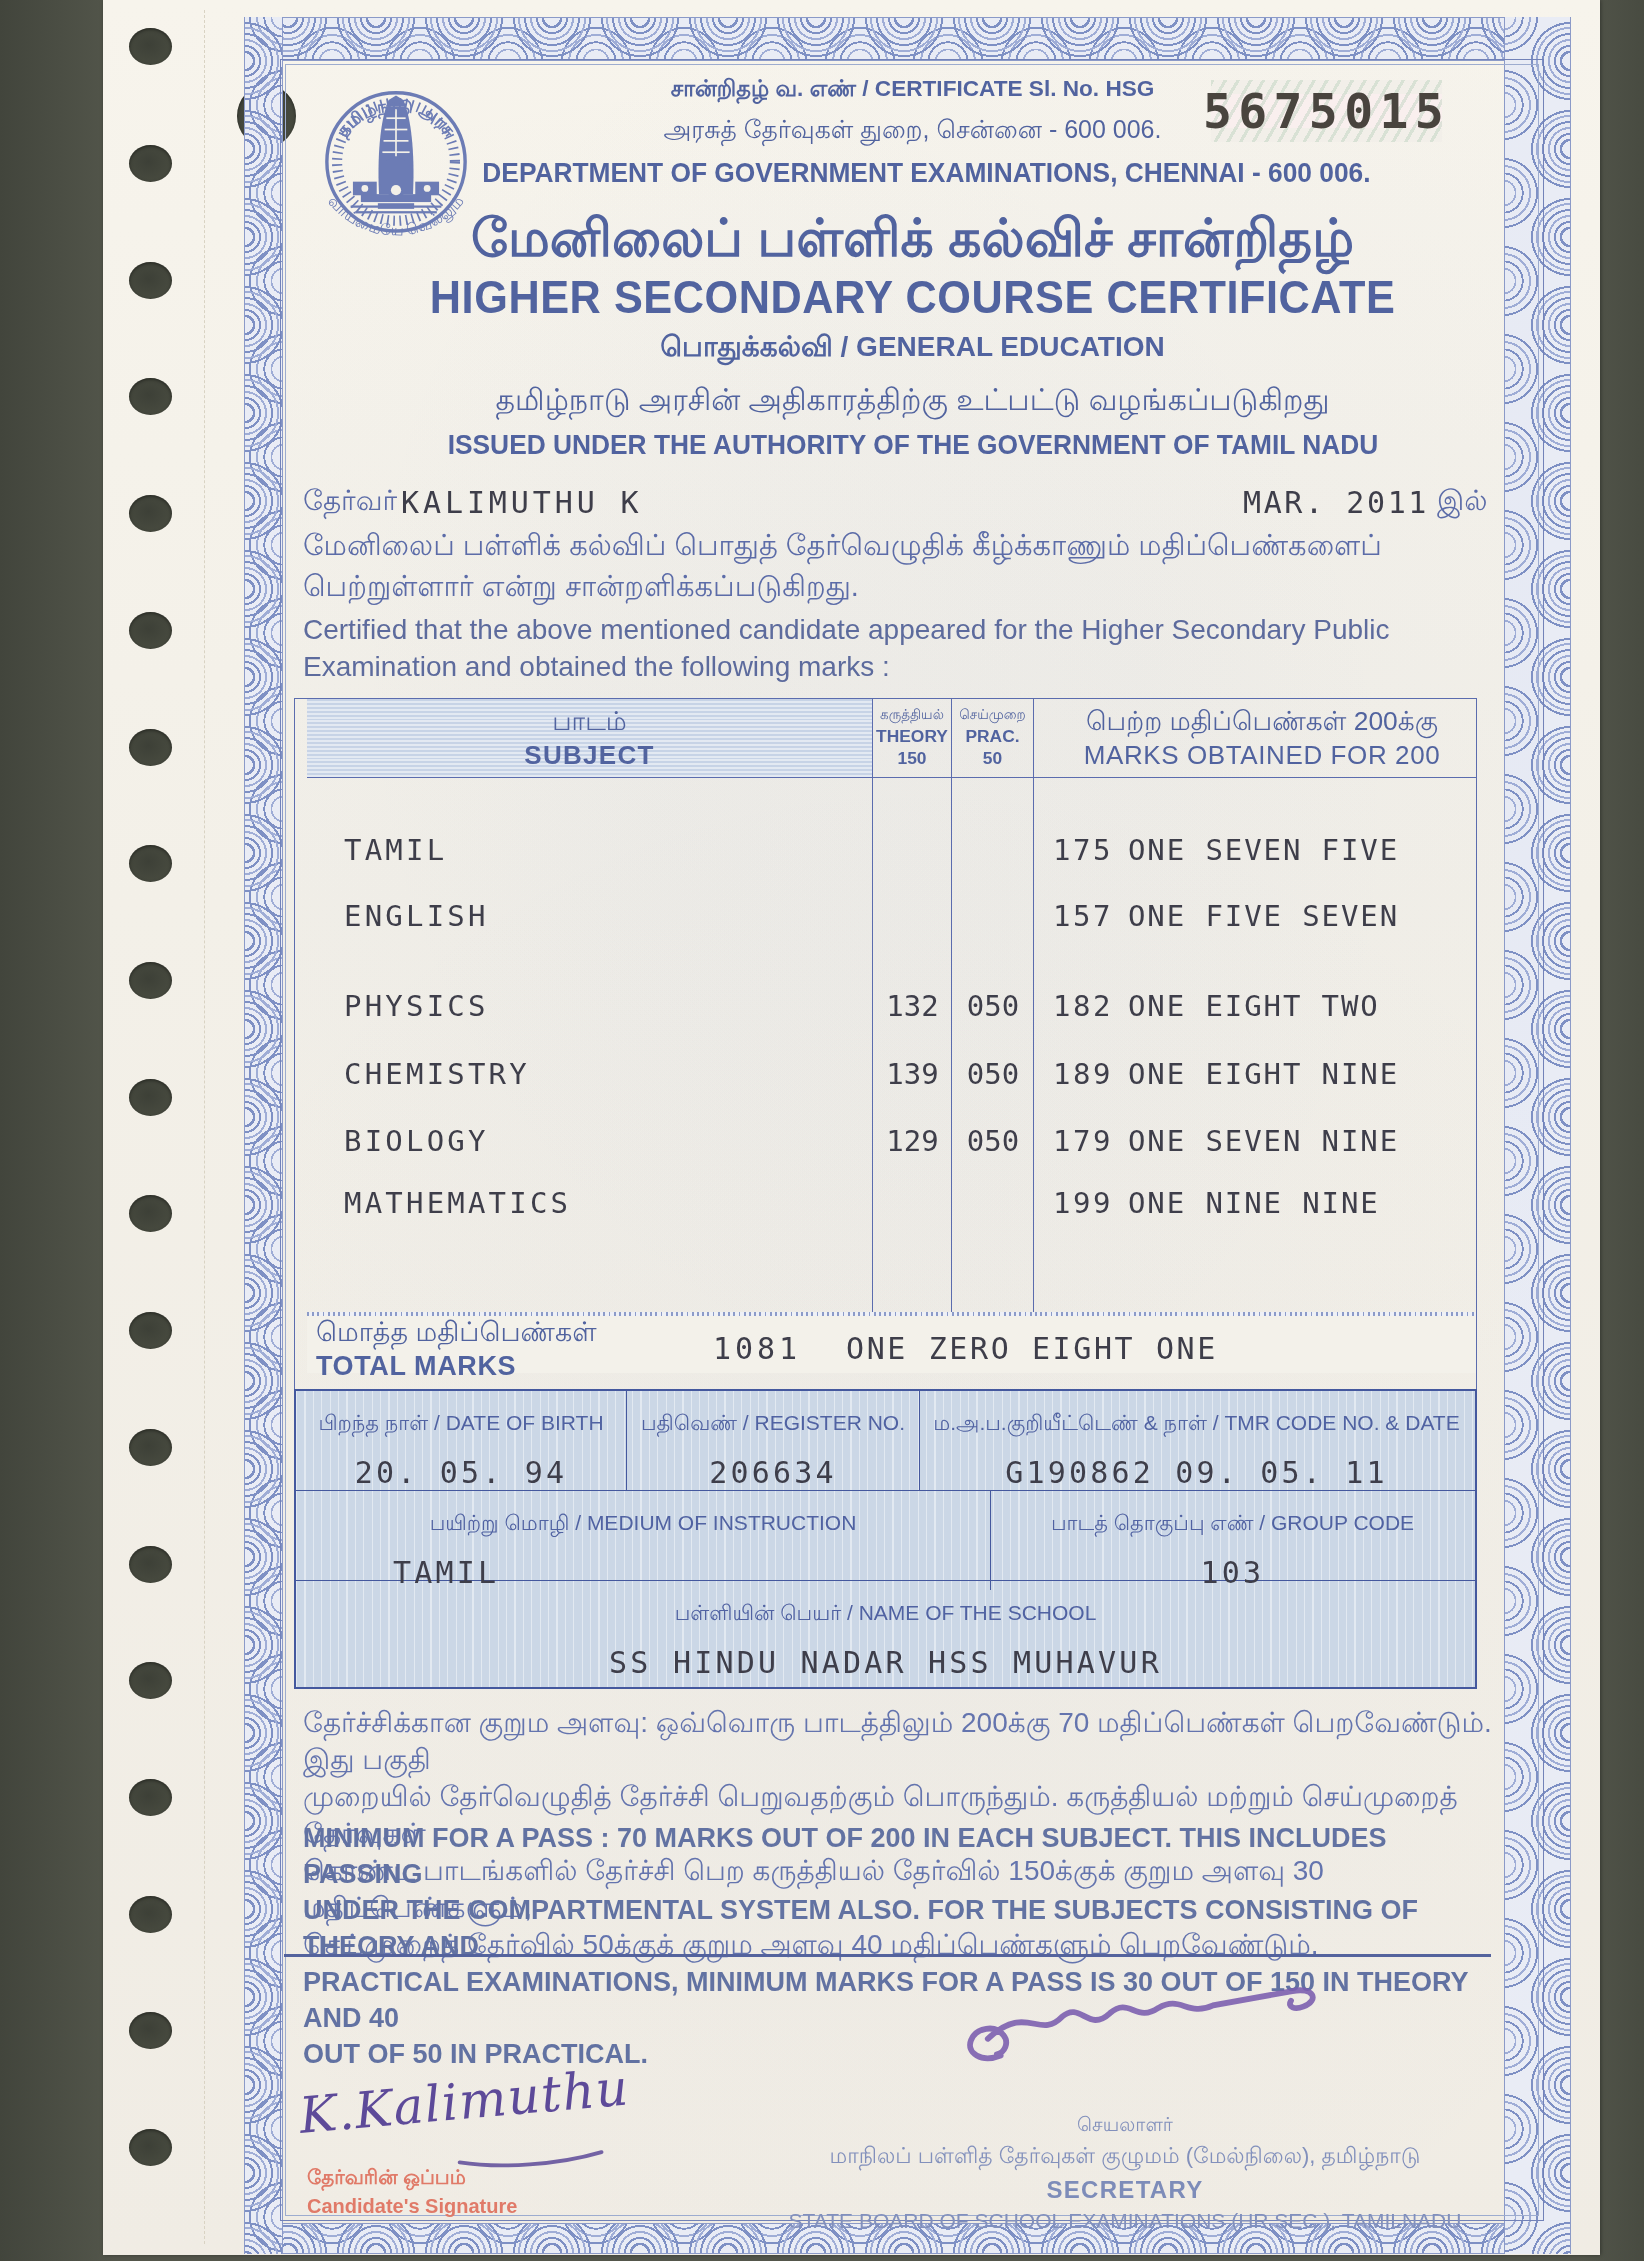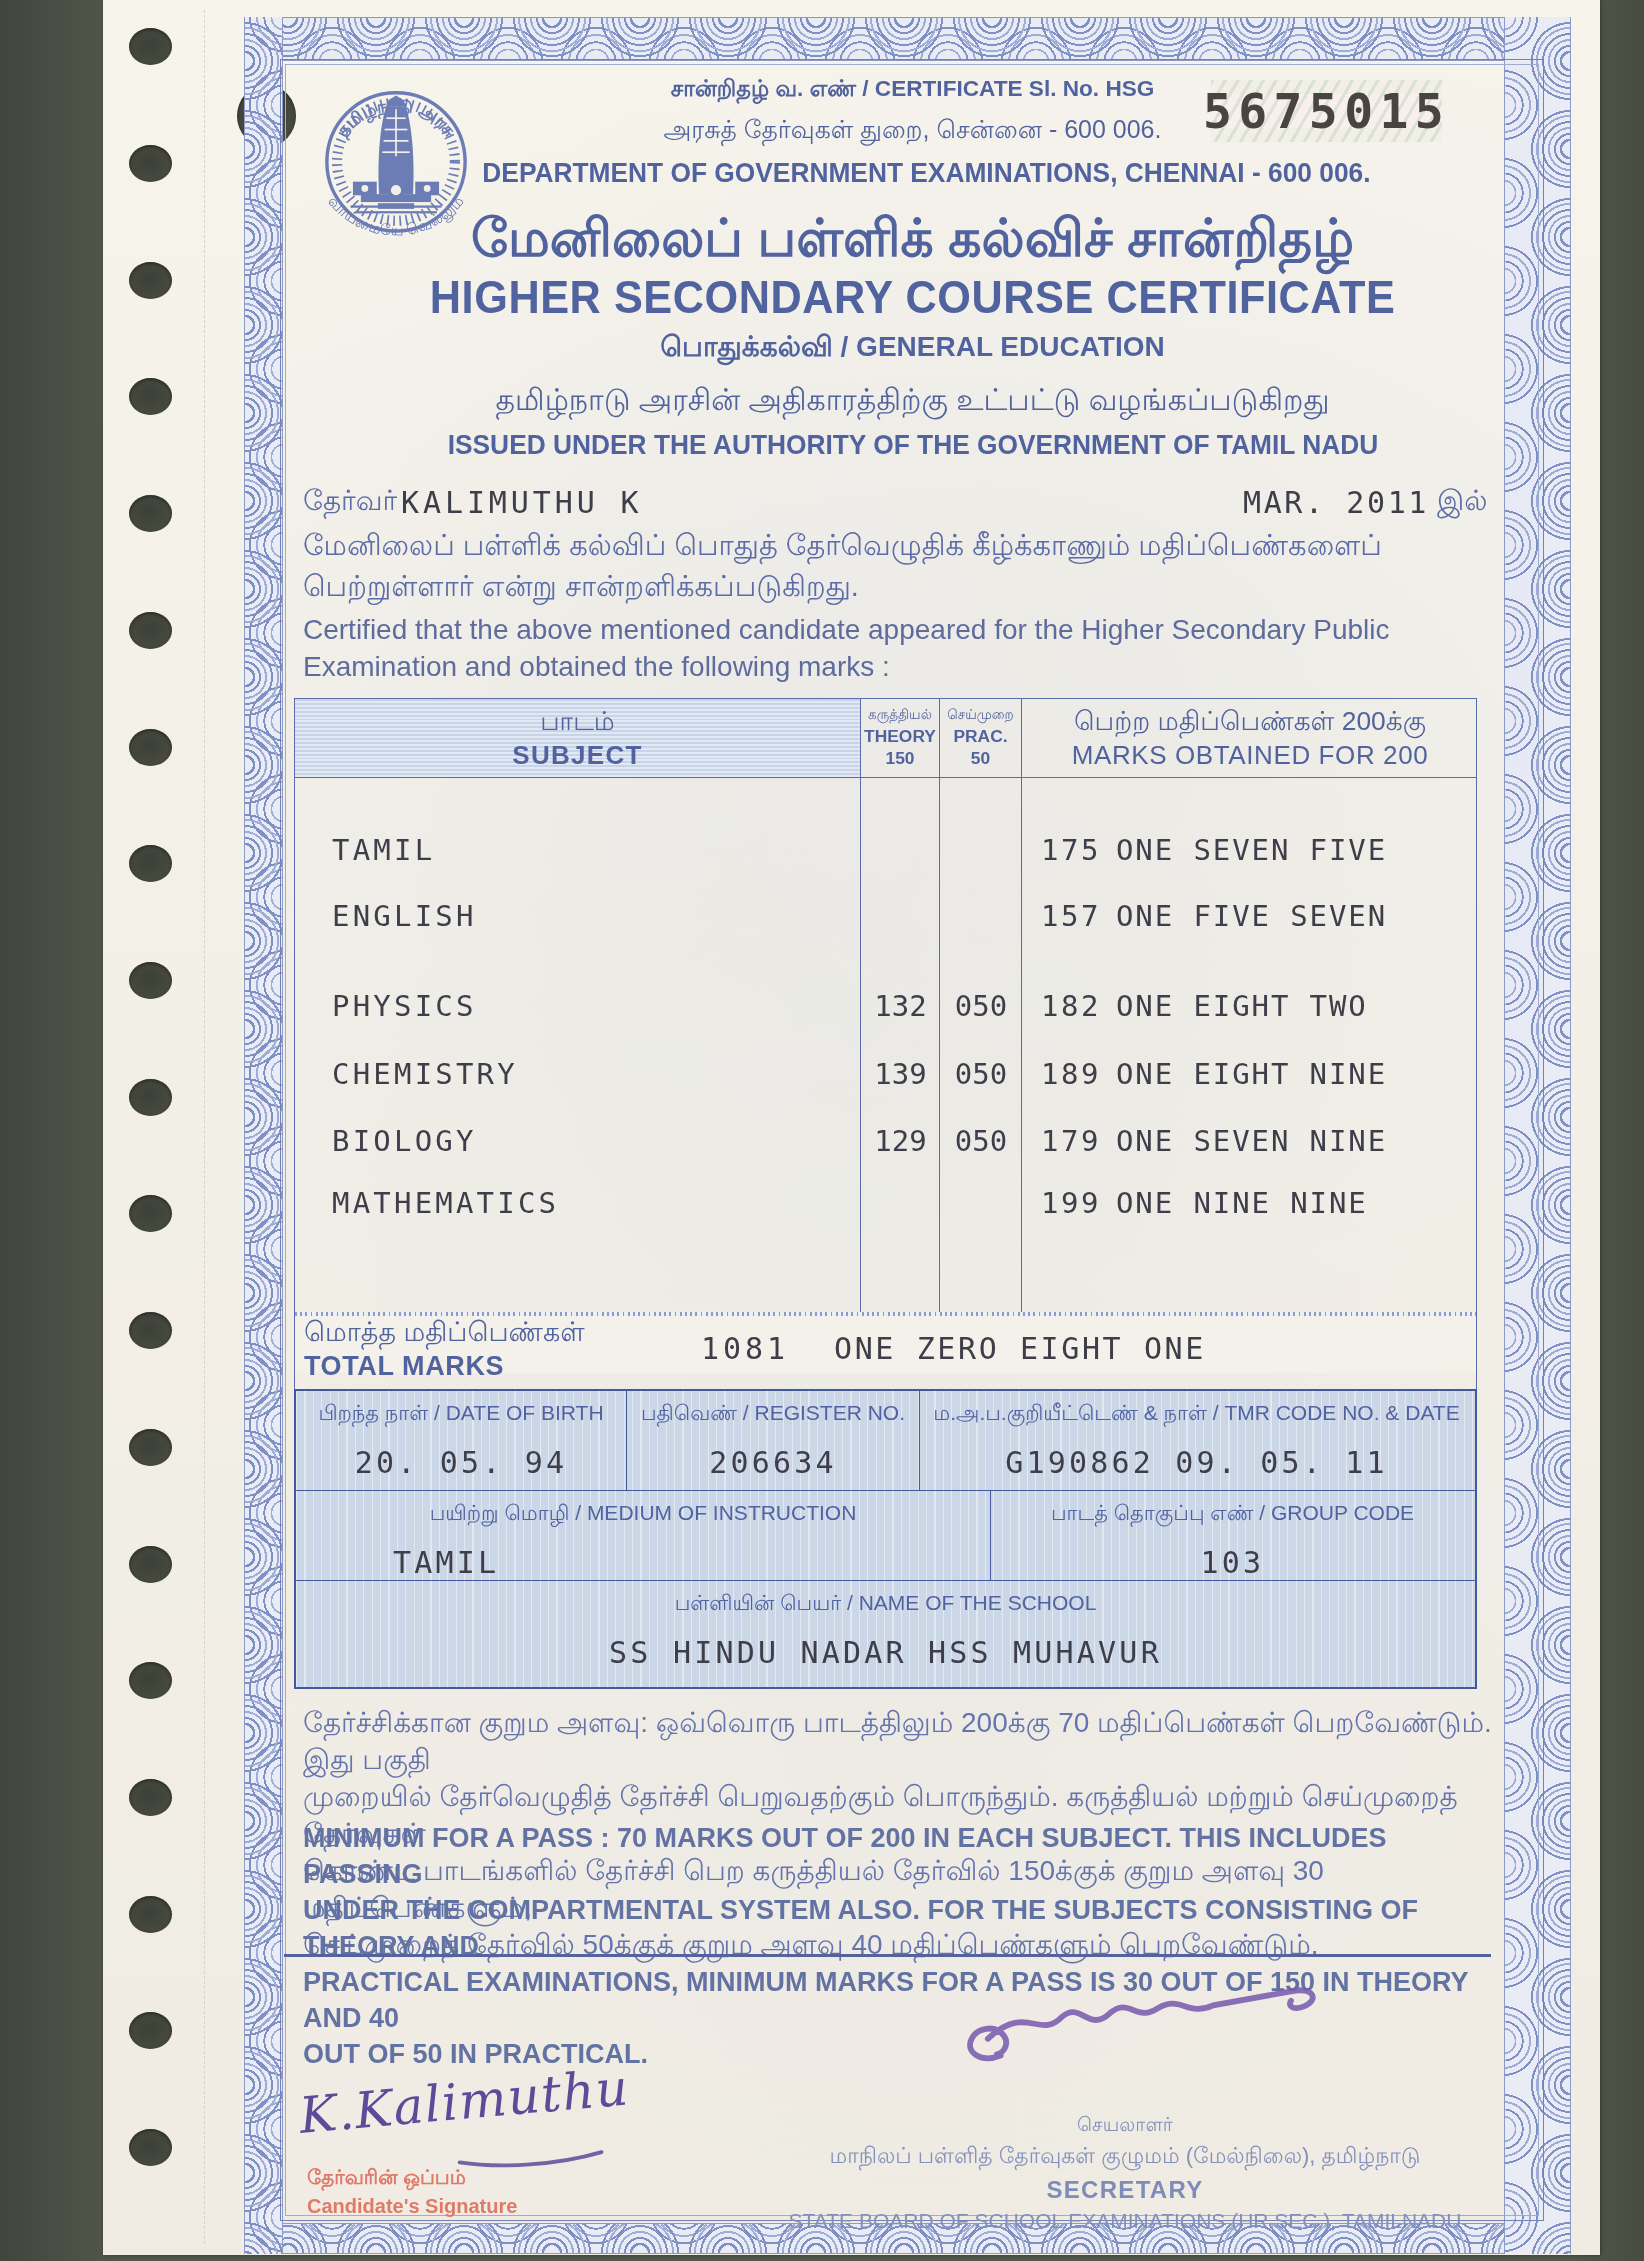--- a/index.html
+++ b/index.html
@@ -79,20 +79,21 @@
   }
   .serial-box span {
     font-family:"DejaVu Sans Mono", monospace; font-size:48px; font-weight:bold;
     color: var(--serial-ink,#49443e); letter-spacing:6.4px;
   }
 
   
   .marks-table {
     position:absolute; left:294px; top:698px; width:1183px; height:692px;
     border:1.9px solid #5b6cae;
+    padding-left:12px;
   }
   .t-head { display:grid; grid-template-columns:566px 79px 82px 456px; height:79px; border-bottom:1.9px solid #5b6cae; }
   .t-head > div { border-right:1.3px solid #5b6cae; display:flex; flex-direction:column; align-items:center; justify-content:center; }
   .t-head > div:last-child { border-right:none; }
   .th-subject {
     background: repeating-linear-gradient(180deg,#c7d3e6 0 1.9px, #e3e9f2 1.9px 3.9px);
   }
   .th-subject .l1 { font-size:26px; color:#51639f; }
   .th-subject .l2 { font-size:26px; font-weight:bold; color:#51639f; letter-spacing:1.3px; }
   .th-small .ta { font-size:13.5px; color:#51639f; }
@@ -131,21 +132,21 @@
     background:
       repeating-linear-gradient(90deg, rgba(255,255,255,.45) 0 1.3px, rgba(255,255,255,0) 1.3px 8.4px),
       #cbd7e6;
   }
   .d-row { position:relative; display:grid; }
   .d-row1 { grid-template-columns:331px 293px 553px; height:100px; border-bottom:1.9px solid #44589e; }
   .d-row2 { grid-template-columns:695px 483px; height:90px; border-bottom:1.9px solid #44589e; }
   .d-row3 { height:103px; grid-template-columns:1fr; }
   .d-cell { border-right:1.9px solid #44589e; position:relative; }
   .d-row .d-cell:last-child { border-right:none; }
-  .d-label { text-align:center; font-size:21px; color:#5062a2; padding-top:10px; }
+  .d-label { text-align:center; font-size:21px; color:#5062a2; padding-top:20px; }
   .d-value { text-align:center; font-size:30px; margin-top:17px; letter-spacing:3.2px; }
   .d-value.left { text-align:left; padding-left:97px; }
 
   
   .notes-ta { position:absolute; left:303px; top:1704px; width:1193px; }
   .notes-ta div { font-size:28px; line-height:37px; color:#6474ae; }
   .notes-en { position:absolute; left:303px; top:1820px; width:1193px; }
   .notes-en div { font-size:27px; line-height:36px; color:#6272a2; font-weight:bold; }
   .hrule { position:absolute; left:284px; top:1954px; width:1207px; height:3.2px; background:#54639d; }
 

